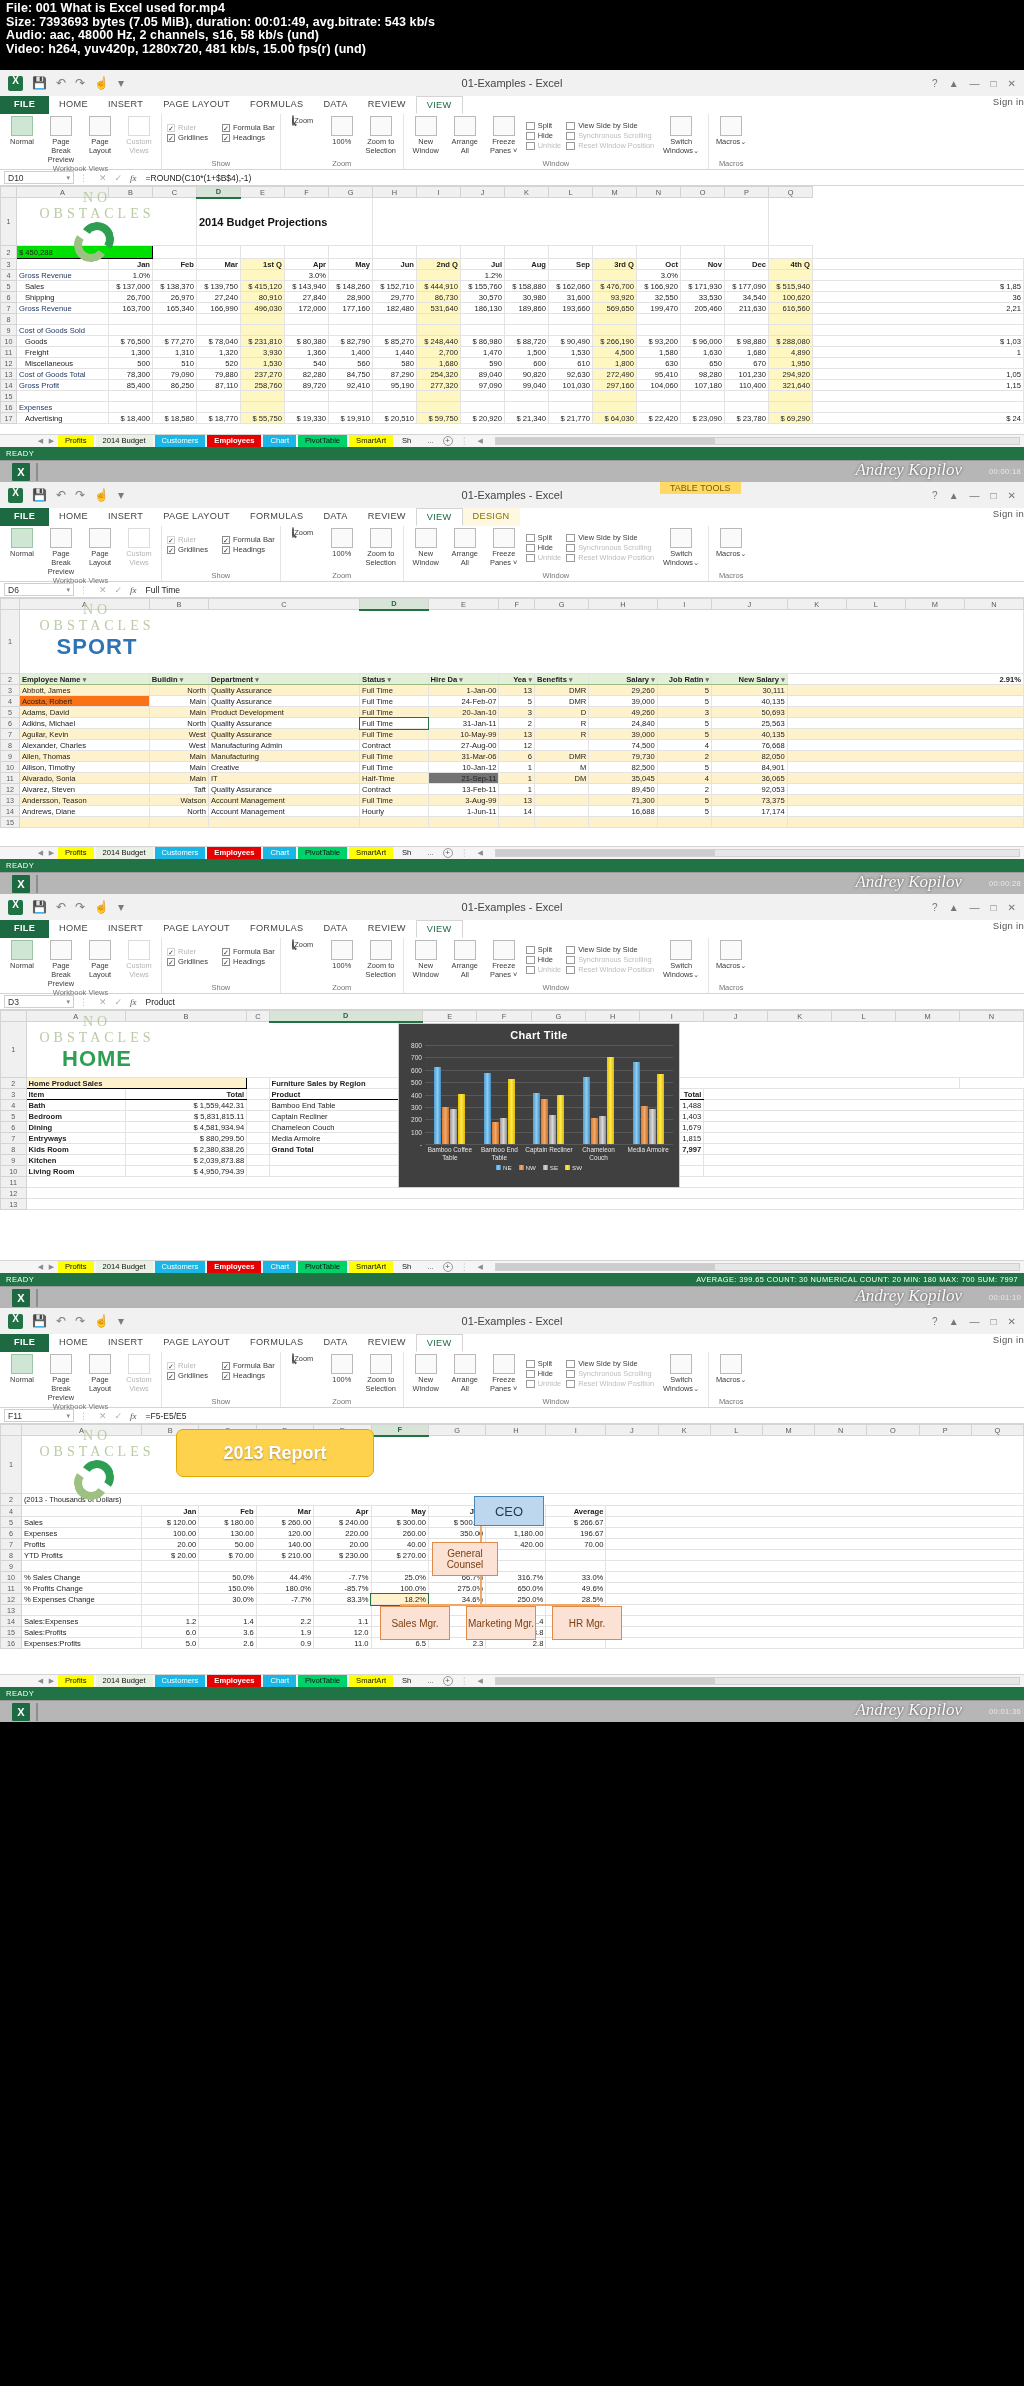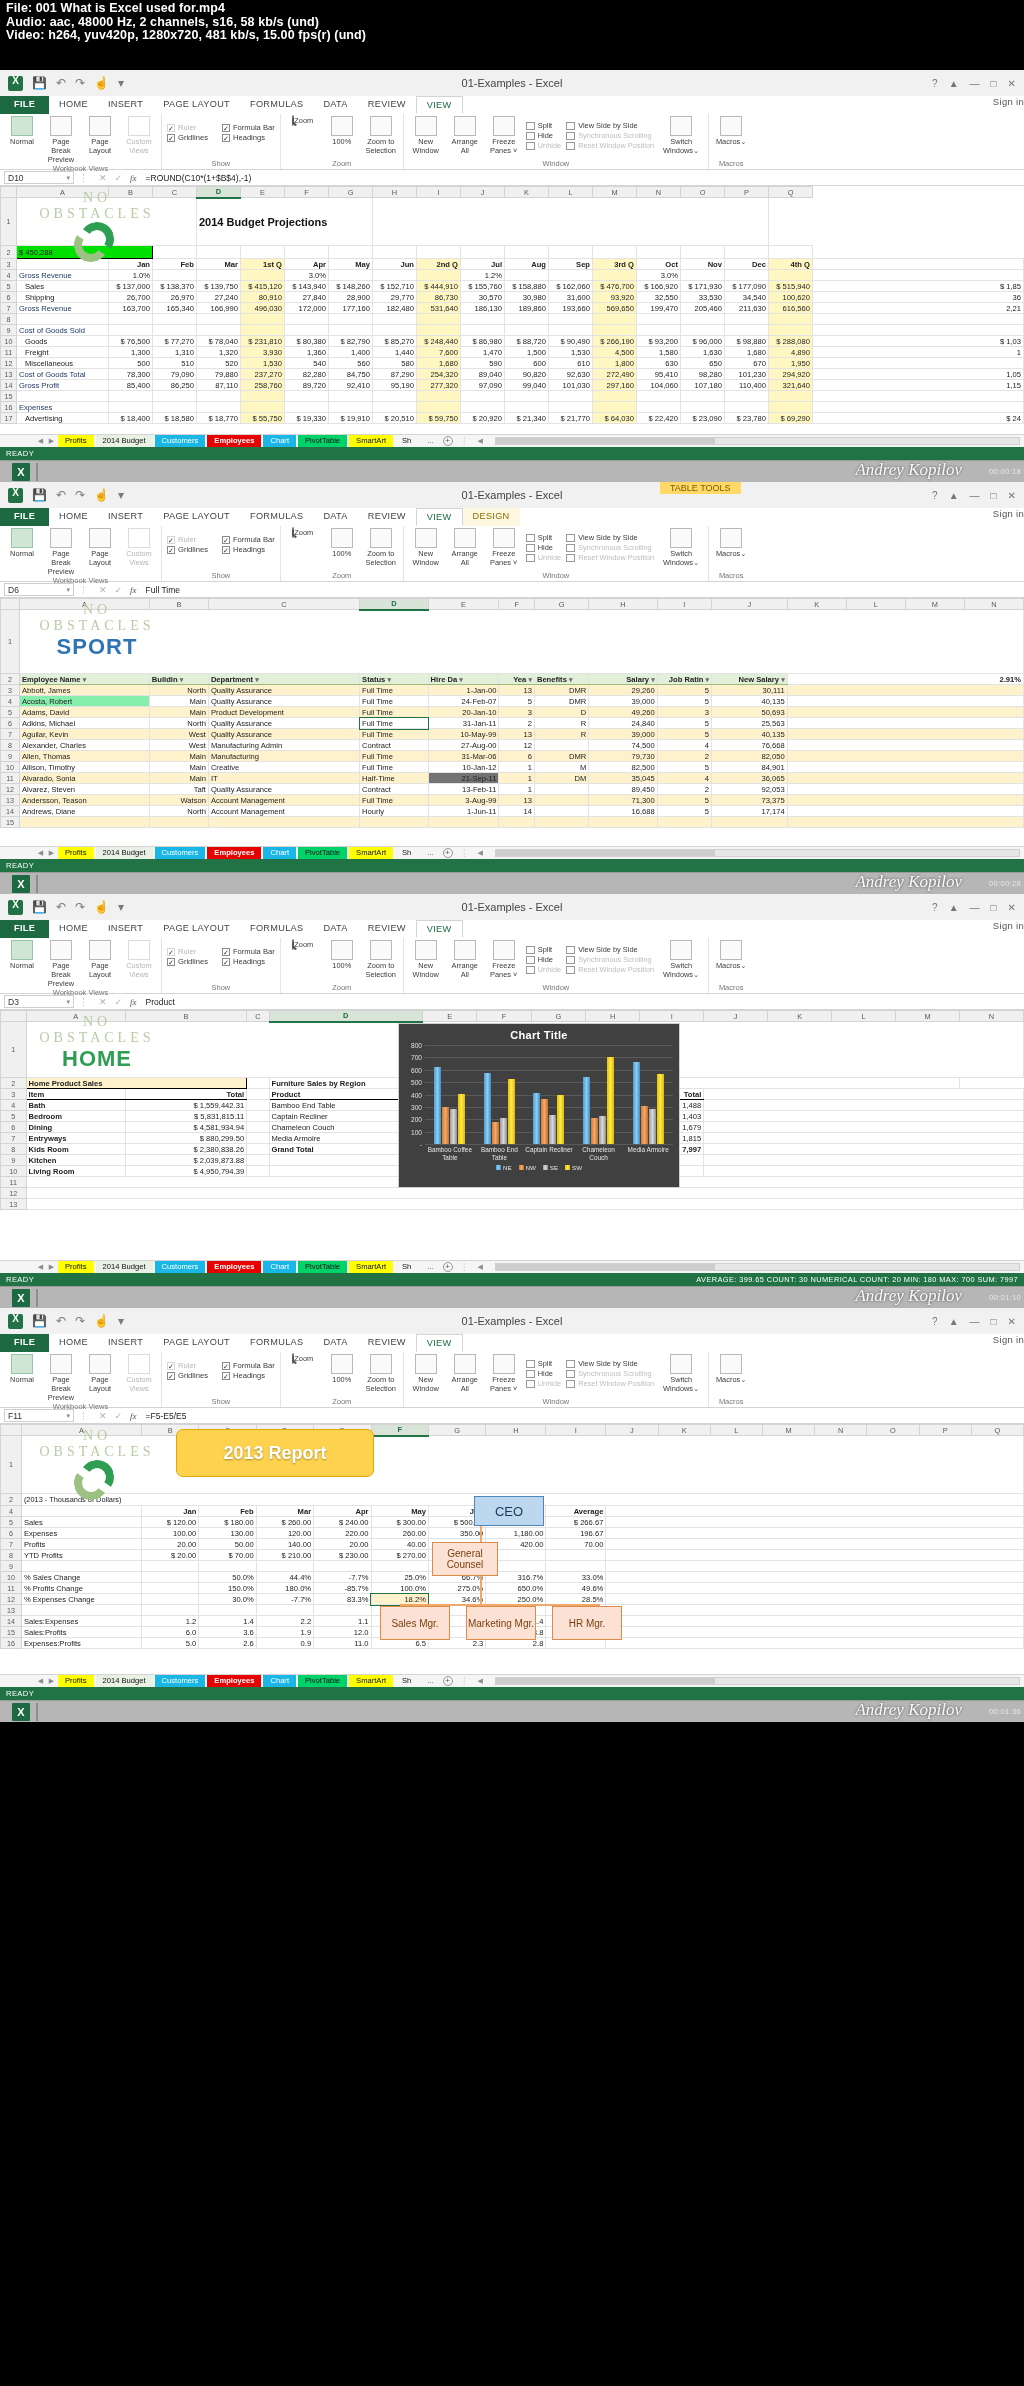--- a/index.html
+++ b/index.html
@@ -216,20 +216,21 @@
             border:1.5px solid #e0a800; border-radius:7px;
             display:flex; align-items:center; justify-content:center;
             color:#fff; font-weight:bold; font-size:18px;
             text-shadow:0 1px 2px rgba(0,0,0,.35); }
 </style>
 </head>
 <body>
 
 <div class="meta">
   <div>File: 001 What is Excel used for.mp4</div>
+  <div>Size: 7393693 bytes (7.05 MiB), duration: 00:01:49, avg.bitrate: 543 kb/s</div>
   <div>Audio: aac, 48000 Hz, 2 channels, s16, 58 kb/s (und)</div>
   <div>Video: h264, yuv420p, 1280x720, 481 kb/s, 15.00 fps(r) (und)</div>
 </div>
 
 <div id="frames-root">
     <div class="frame">
       <div class="shot">
     <div class="xl-title">
     <div class="qat">
       <span class="xl-logo"></span>
@@ -549,21 +550,21 @@
               <tr>
                 <td class="rowh">11</td>
                 <td class="" style="padding-left:8px;">Freight</td>
                 <td class="num">1,300</td>
                 <td class="num">1,310</td>
                 <td class="num">1,320</td>
                 <td class="num yel">3,930</td>
                 <td class="num">1,360</td>
                 <td class="num">1,400</td>
                 <td class="num">1,440</td>
-                <td class="num yel">7,600</td>
+                <td class="num yel">2,700</td>
                 <td class="num">1,470</td>
                 <td class="num">1,500</td>
                 <td class="num">1,530</td>
                 <td class="num yel">4,500</td>
                 <td class="num">1,580</td>
                 <td class="num">1,630</td>
                 <td class="num">1,680</td>
                 <td class="num yel">4,890</td>
                 <td class="num">1</td>
               </tr>
@@ -885,21 +886,21 @@
                 <td class="num" style="background:#fdf2cc;">1-Jan-00</td>
                 <td class="num" style="background:#fdf2cc;">13</td>
                 <td class="num" style="background:#fdf2cc;">DMR</td>
                 <td class="num" style="background:#fdf2cc;">29,260</td>
                 <td class="num" style="background:#fdf2cc;">5</td>
                 <td class="num" style="background:#fdf2cc;">30,111</td>
                 <td colspan="4" style="background:#fdf2cc;"></td>
               </tr>
               <tr>
                 <td class="rowh">4</td>
-                <td class="" style="background:#86efac;">Acosta, Robert</td>
+                <td class="" style="background:#f97316;">Acosta, Robert</td>
                 <td class="num" style="background:#fff;">Main</td>
                 <td class="" style="background:#fff;">Quality Assurance</td>
                 <td class="" style="background:#fff;">Full Time</td>
                 <td class="num" style="background:#fff;">24-Feb-07</td>
                 <td class="num" style="background:#fff;">5</td>
                 <td class="num" style="background:#fff;">DMR</td>
                 <td class="num" style="background:#fff;">39,000</td>
                 <td class="num" style="background:#fff;">5</td>
                 <td class="num" style="background:#fff;">40,135</td>
                 <td colspan="4" style="background:#fff;"></td>

